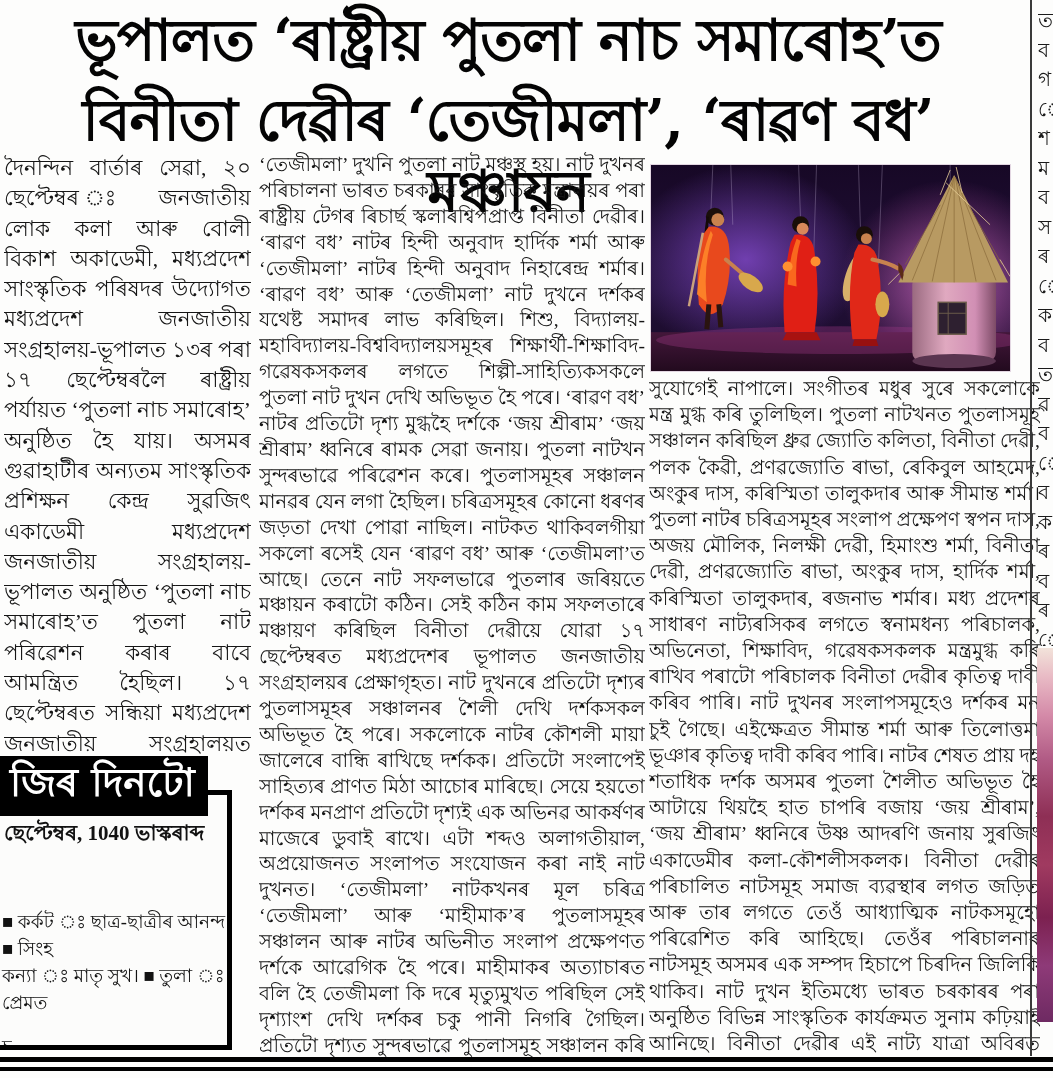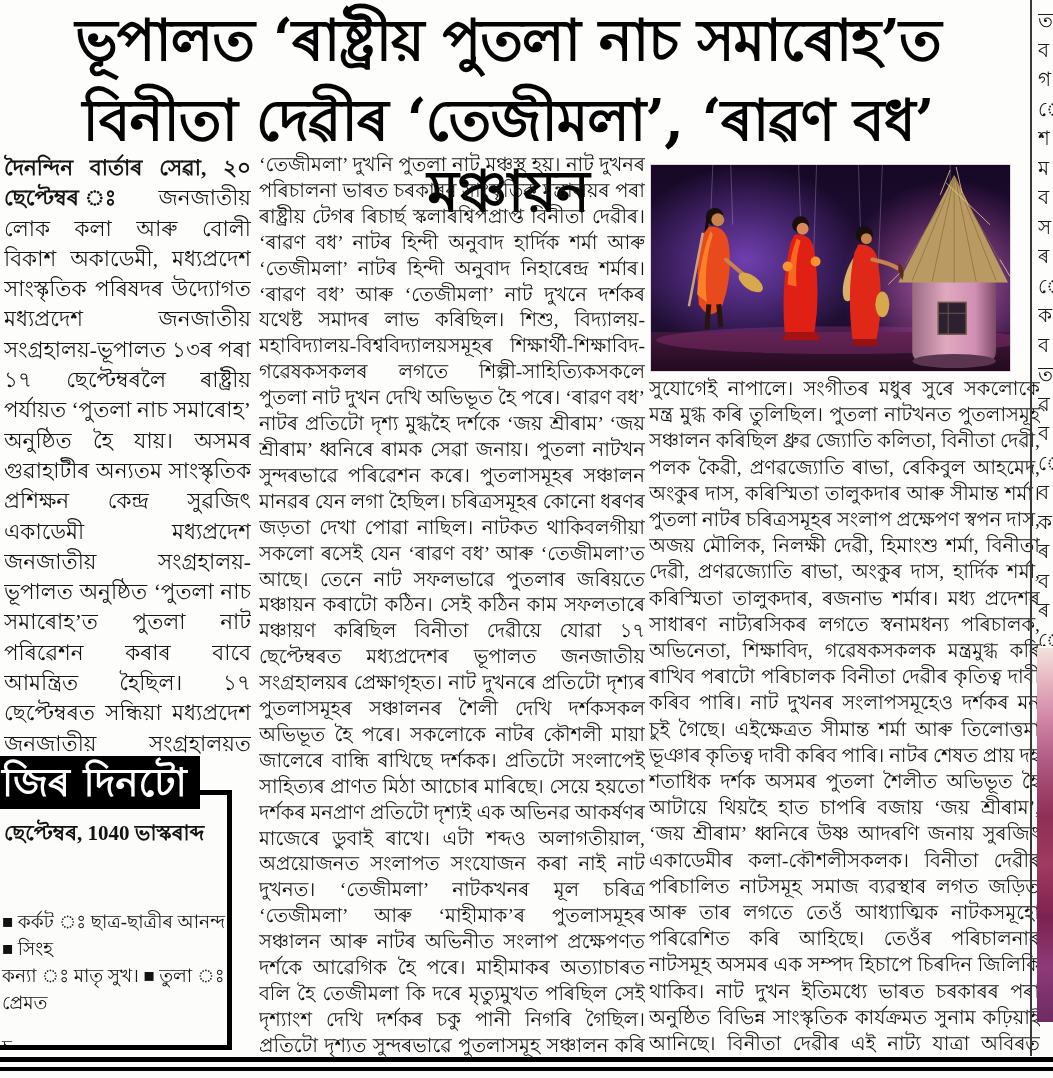--- a/index.html
+++ b/index.html
@@ -7,30 +7,30 @@
         font-family:"Liberation Serif", serif;color:#111;}
   
   .headline{position:absolute;left:0;top:2px;width:1016px;text-align:center;
             font-family:"DejaVu Serif", serif;font-weight:900;color:#040404;
             font-size:57px;line-height:71px;letter-spacing:-1px;}
   
   .col{position:absolute;text-align:justify;overflow:hidden;color:#151515;}
   .col1{left:4px;top:153px;width:247px;height:604px;font-size:21.5px;line-height:30.3px;}
   .col2{left:259px;top:152px;width:386px;height:906px;font-size:19.5px;line-height:25.9px;}
   .col3{left:649px;top:376px;width:391px;height:682px;font-size:19.5px;line-height:26.2px;}
-  .dateline{font-weight:bold;}
+  .dateline{font-weight:normal;}
   
   .photo{position:absolute;left:650px;top:164px;width:361px;height:208px;
          border:1px solid #e3d7e2;box-sizing:border-box;background:#1d0c2f;}
   .photo svg{display:block;width:100%;height:100%;}
   
   .almanac-box{position:absolute;left:-40px;top:790px;width:272px;height:260px;
                box-sizing:border-box;border:5px solid #000;background:#fcfcfb;overflow:hidden;}
-  .banner{position:absolute;left:0;top:756px;width:198px;height:53px;background:#000;
-          color:#fff;font-weight:bold;font-size:39px;line-height:53px;padding-left:2px;
+  .banner{position:absolute;left:0;top:756px;width:198px;height:60px;background:#000;
+          color:#fff;font-weight:bold;font-size:39px;line-height:53px;padding-left:10px;
           font-family:"DejaVu Sans", sans-serif;white-space:nowrap;overflow:hidden;}
   .almanac-lines{position:absolute;left:39px;top:22px;width:228px;
                  font-size:21px;line-height:32px;font-weight:700;color:#121212;}
   .horoscope{position:absolute;left:37px;top:114px;width:230px;
              font-size:18.5px;line-height:27px;color:#121212;}
   .horo-tail{position:absolute;left:37px;top:238px;font-size:18px;color:#121212;}
   
   .right-rule{position:absolute;left:1030px;top:0;width:2px;height:1056px;background:#3a3a3a;}
   .glyph-strip{position:absolute;left:1038px;top:6px;width:15px;height:640px;overflow:hidden;
                font-size:20px;line-height:29.5px;white-space:pre-line;color:#1a1a1a;}

